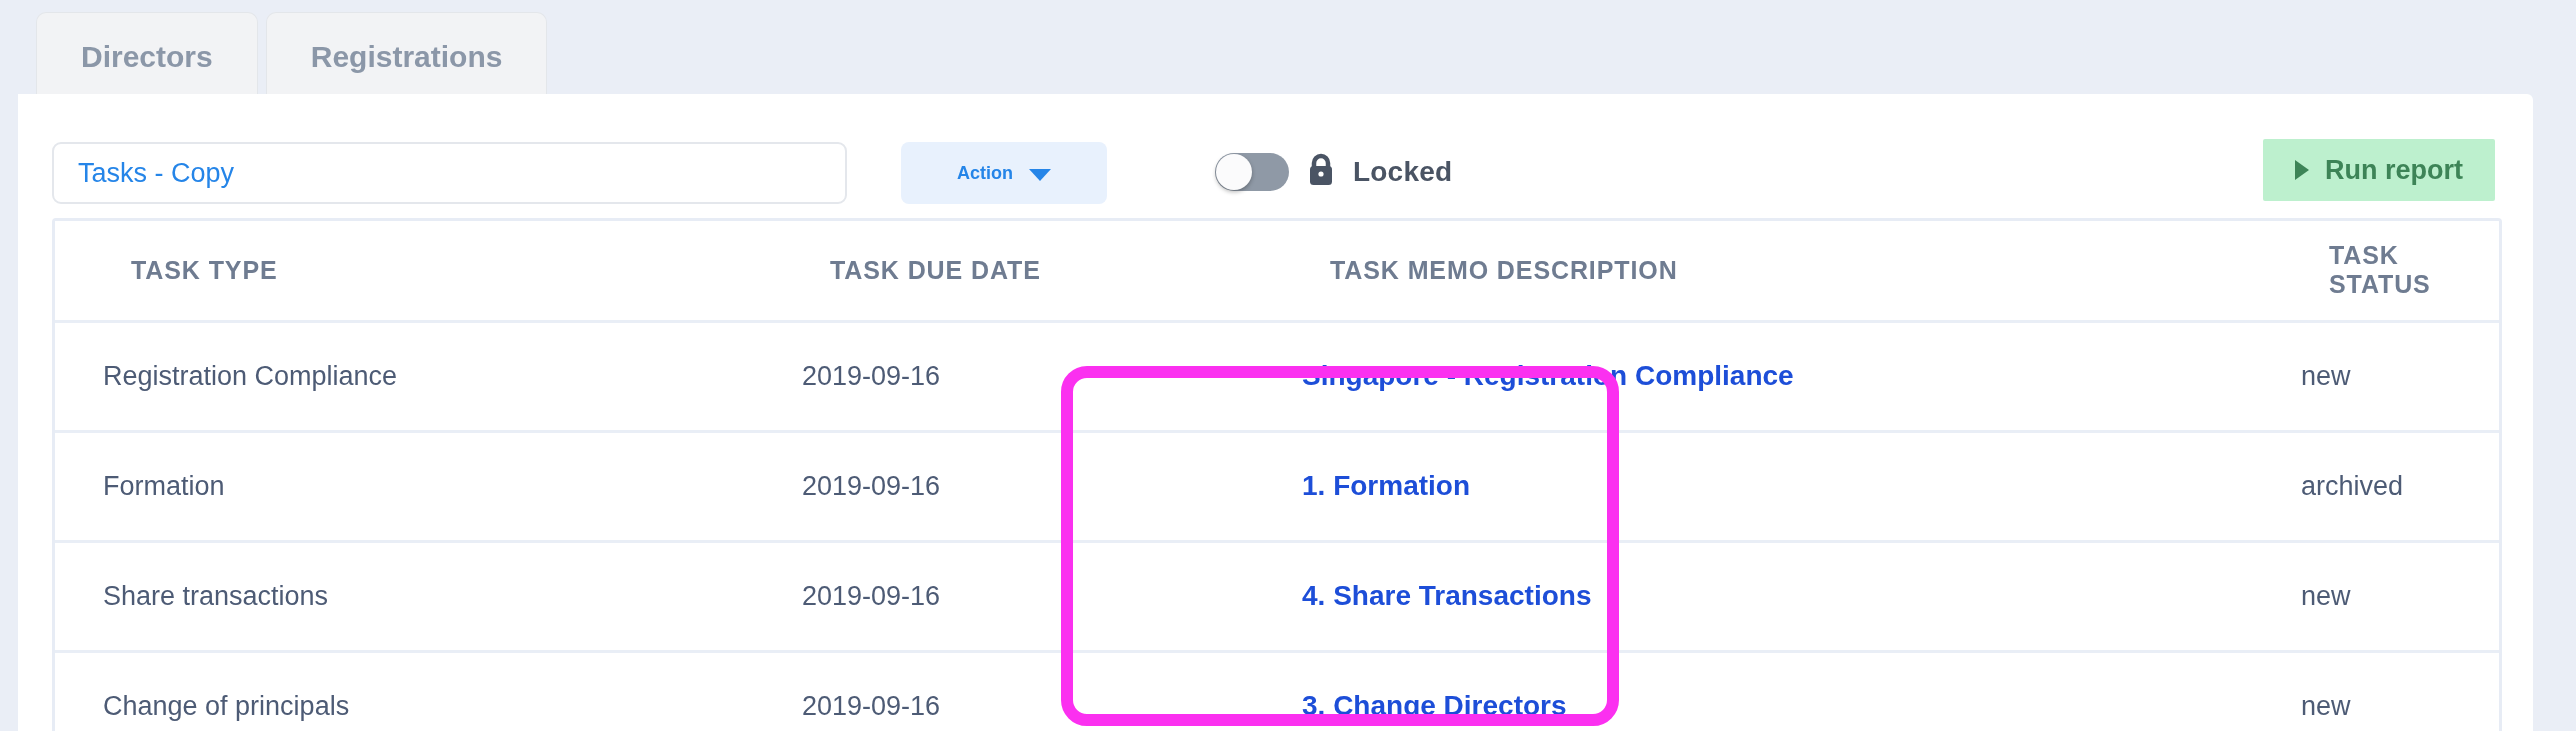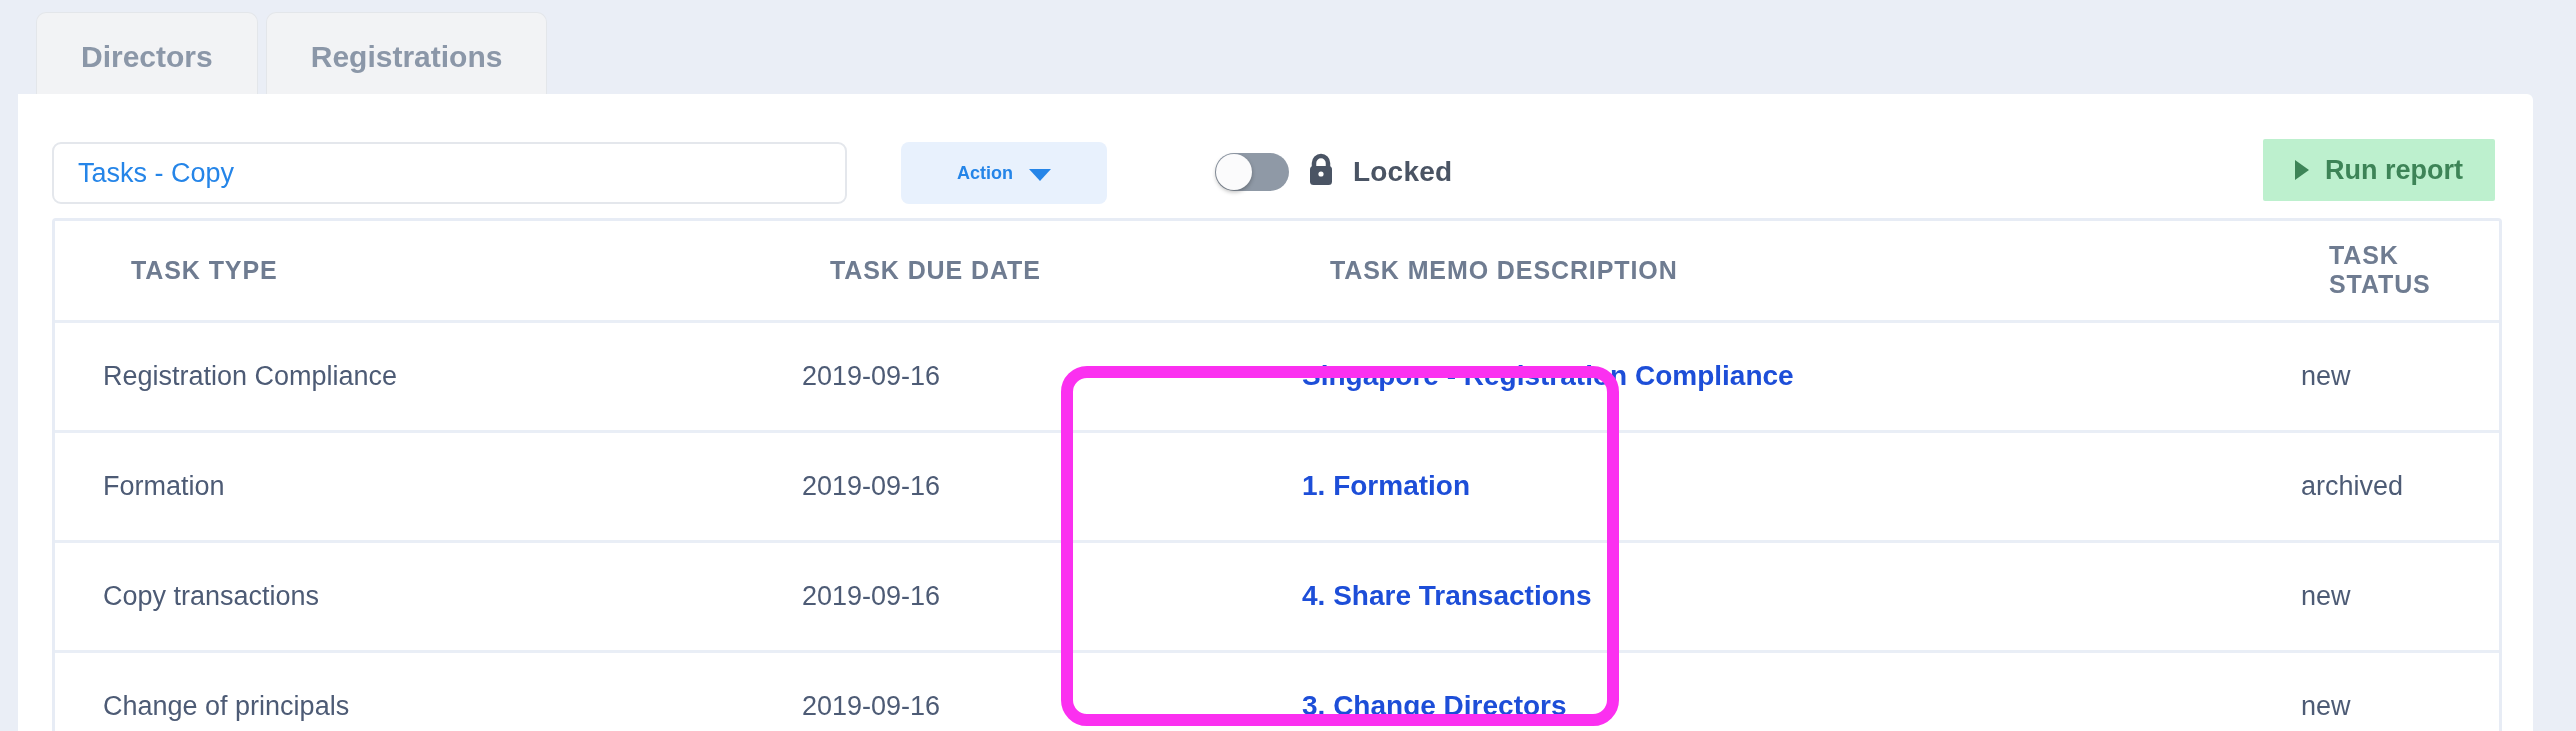--- a/index.html
+++ b/index.html
@@ -278,21 +278,21 @@
           </tr>
           <tr>
             <td class="col-type">Formation</td>
             <td class="col-date">2019-09-16</td>
             <td class="col-memo">
               <a class="memo-link" href="#">1. Formation</a>
             </td>
             <td class="col-status">archived</td>
           </tr>
           <tr>
-            <td class="col-type">Copy transactions</td>
+            <td class="col-type">Share transactions</td>
             <td class="col-date">2019-09-16</td>
             <td class="col-memo">
               <a class="memo-link" href="#">4. Share Transactions</a>
             </td>
             <td class="col-status">new</td>
           </tr>
           <tr>
             <td class="col-type">Change of principals</td>
             <td class="col-date">2019-09-16</td>
             <td class="col-memo">

